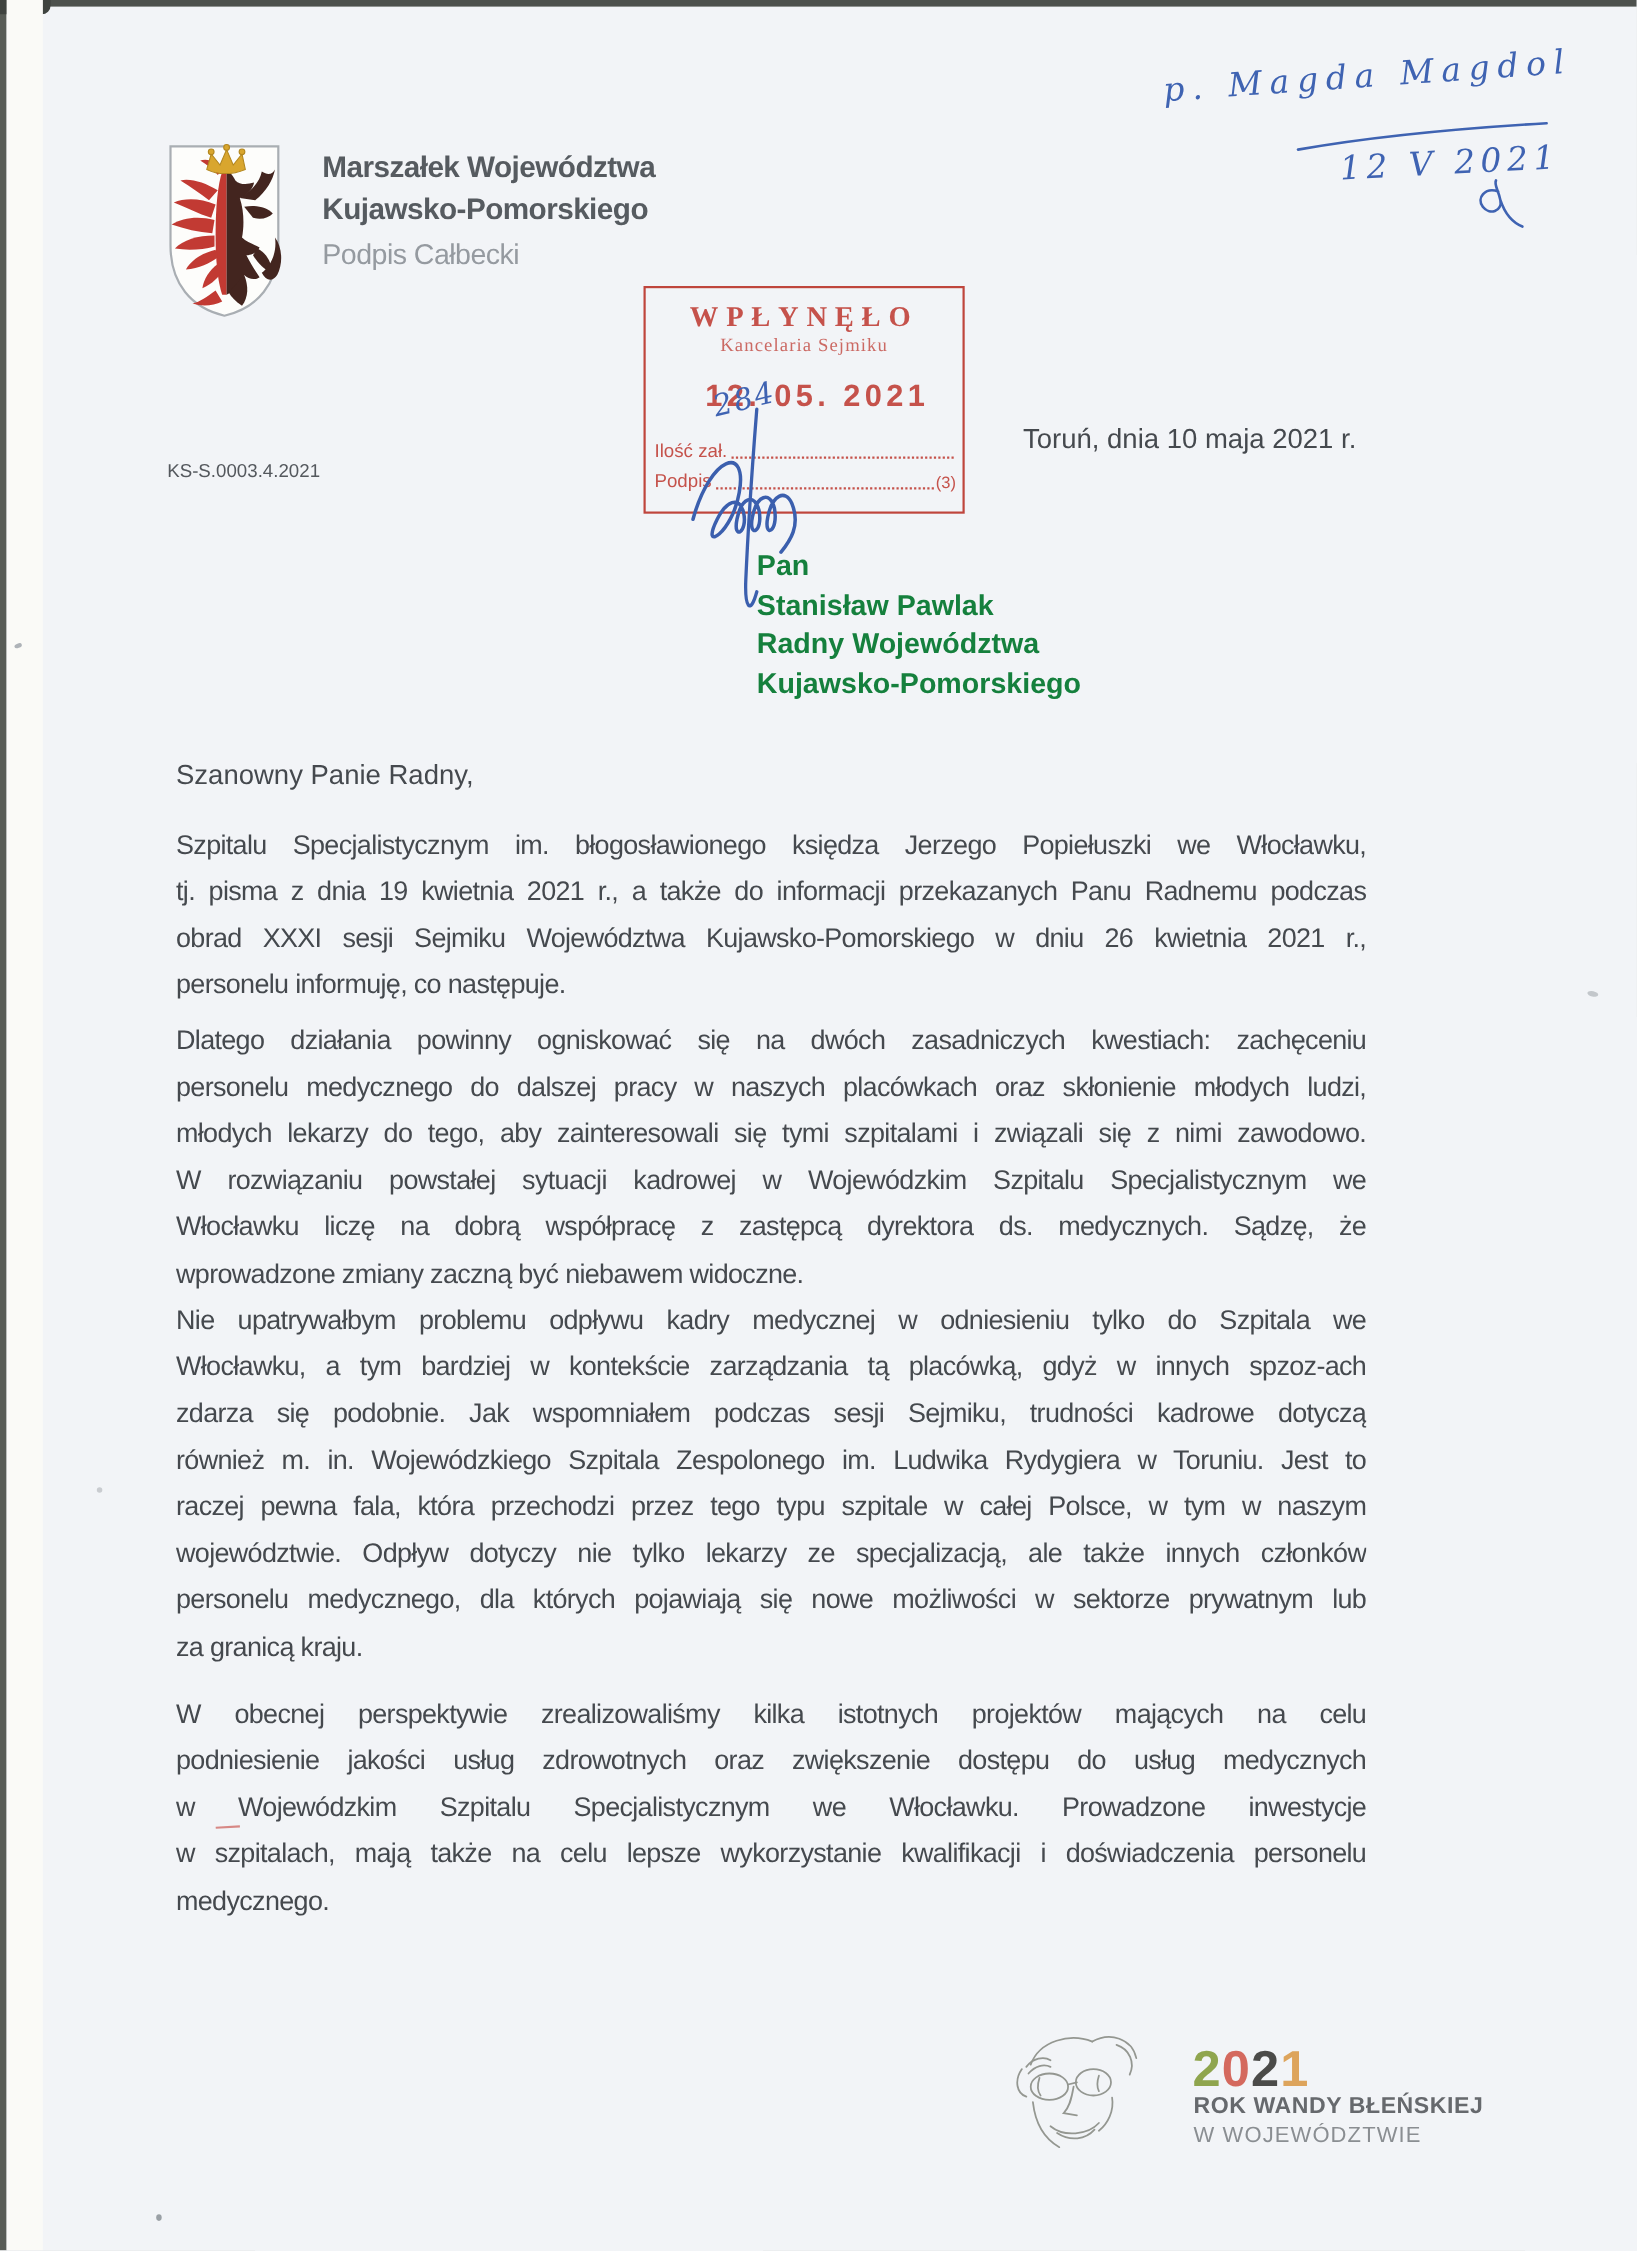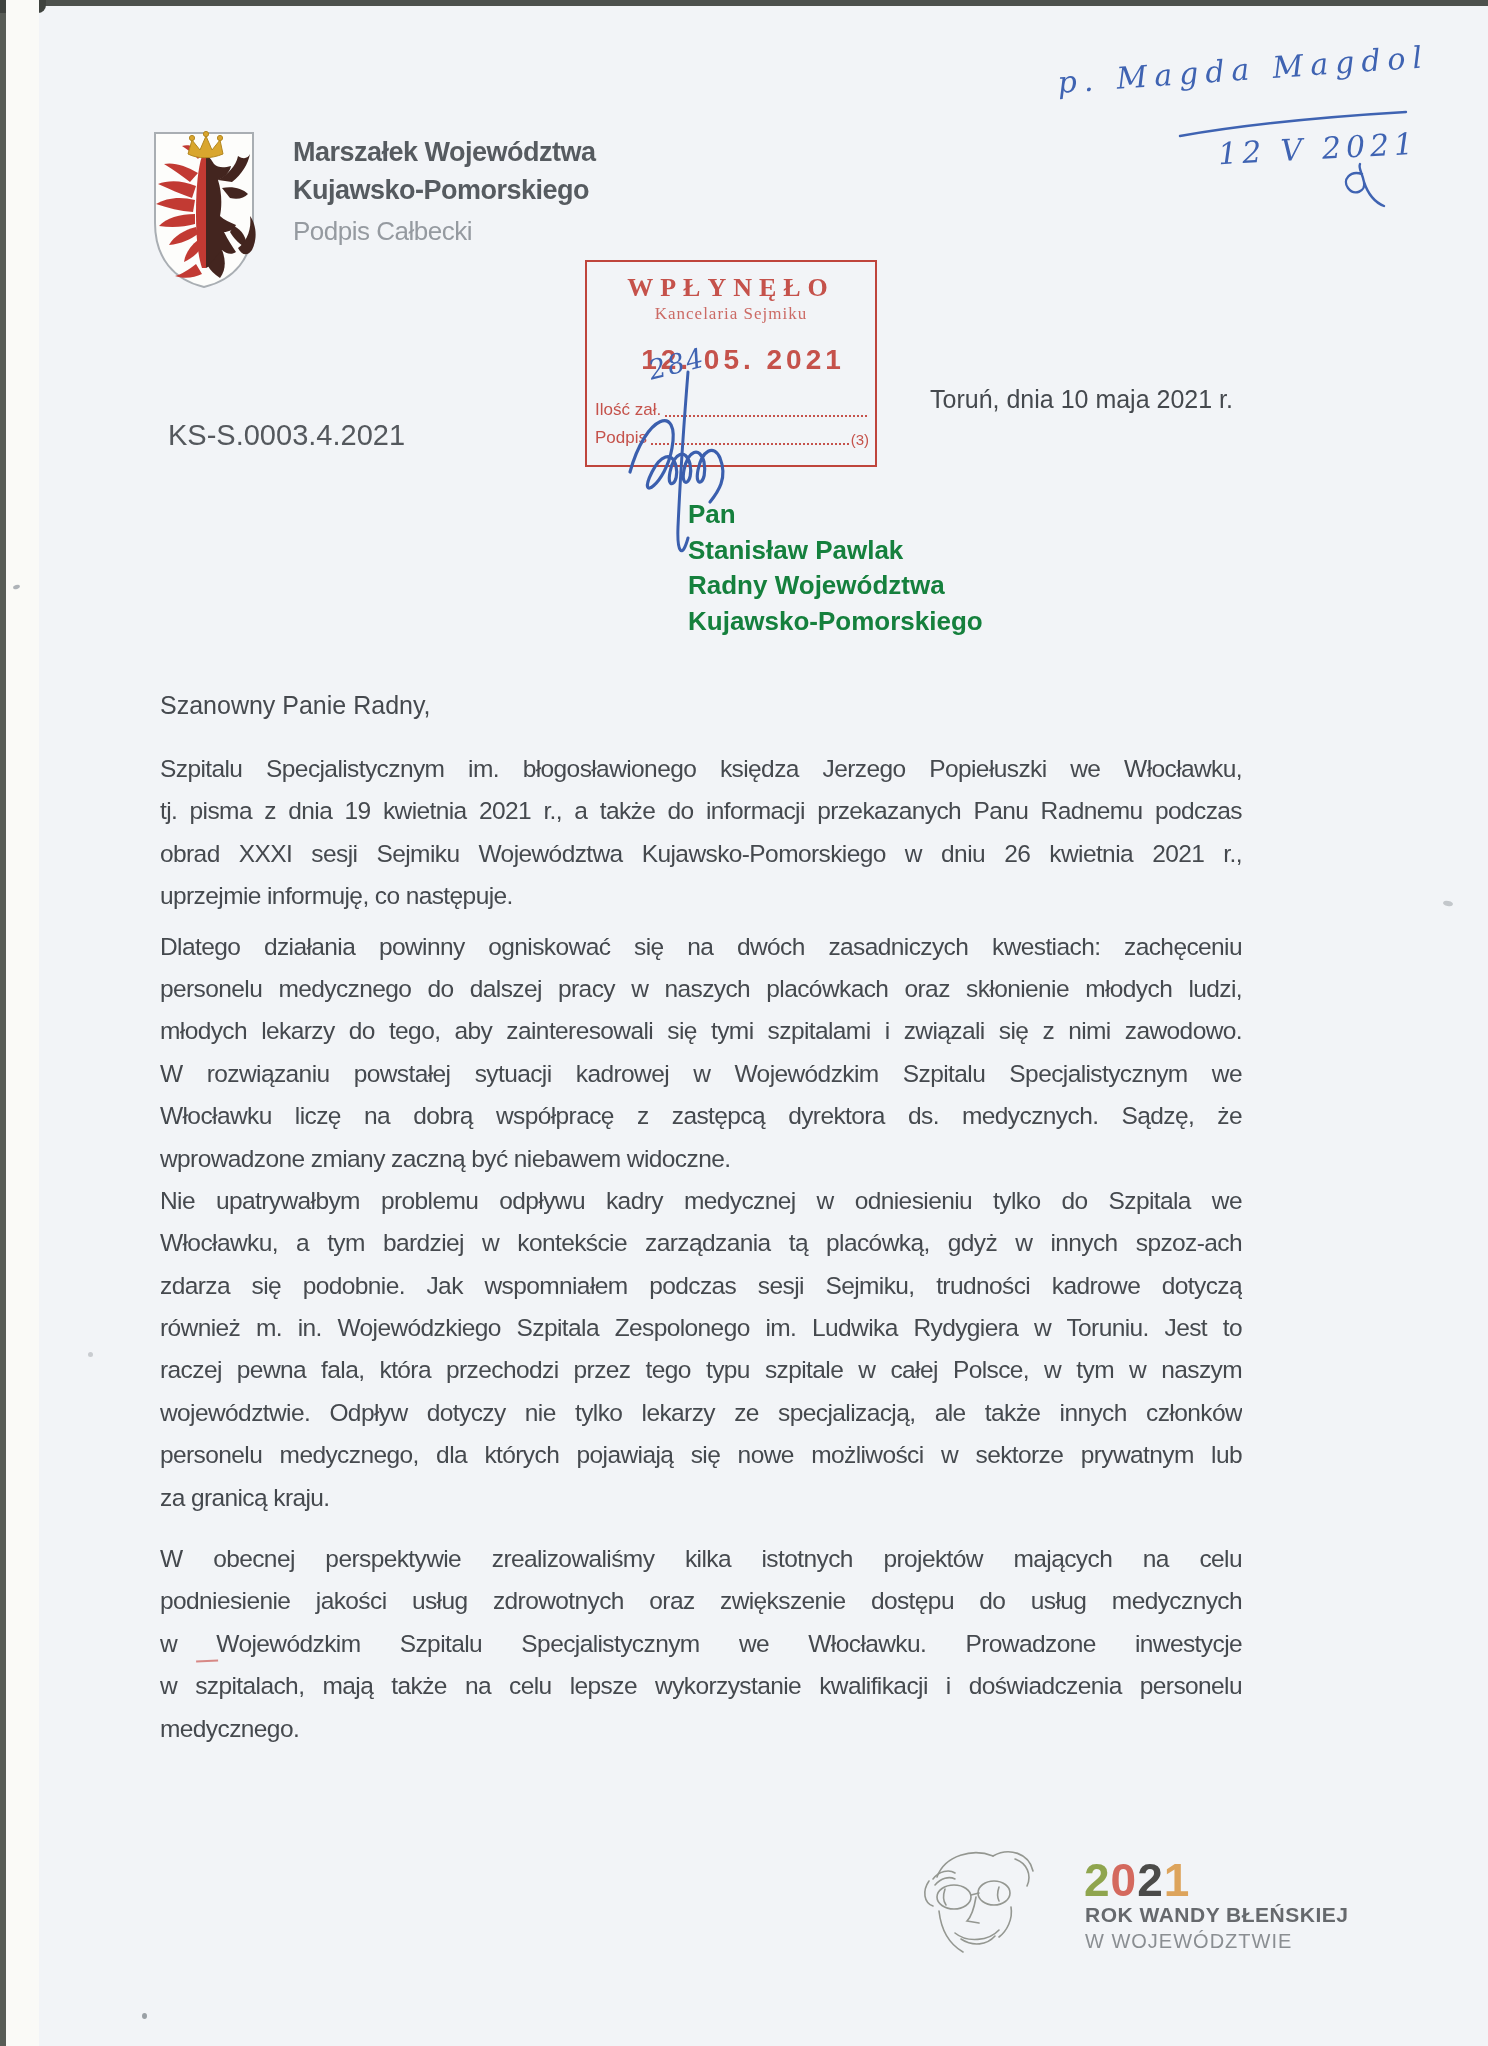--- a/index.html
+++ b/index.html
@@ -47,21 +47,21 @@
     font-size:17px;white-space:nowrap;}
   .st-row .dots{flex:1;border-bottom:2.5px dotted #c5524b;margin:0 2px 3px 4px;}
   .st-row .sfx{font-size:15px;}
   .st-row1{top:138px;}
   .st-row2{top:166px;}
   .st-hand-num{position:absolute;left:648px;top:348px;font-size:27px;letter-spacing:2px;
     transform:rotate(-14deg);}
   .signature-svg{position:absolute;left:592px;top:352px;pointer-events:none;}
   
   .dateline{position:absolute;left:930px;top:341px;font-size:25px;margin-top:44px;}
-  .refnum{position:absolute;left:168px;top:419px;font-size:29px;color:#54585d;}
+  .refnum{position:absolute;left:152px;top:419px;font-size:17px;color:#54585d;}
   .addressee{position:absolute;left:688px;top:497px;font-size:26px;font-weight:bold;
     line-height:35.5px;color:#15803d;}
   .salutation{position:absolute;left:160px;top:679px;font-size:25px;margin-top:12px;}
   
   .bodytext{position:absolute;left:160px;top:748px;width:1082px;font-size:24.5px;
     letter-spacing:-.6px;line-height:42.4px;color:#45494e;}
   .para .line{text-align:justify;text-align-last:justify;height:42.4px;overflow:hidden;}
   .para .line.last{text-align-last:left;}
   .para{margin-bottom:8px;}
   .para:nth-child(2){margin-bottom:0;}
@@ -167,21 +167,21 @@
     <div>Radny Województwa</div>
     <div>Kujawsko-Pomorskiego</div>
   </div>
 
   <div class="salutation">Szanowny Panie Radny,</div>
   <div class="bodytext">
       <div class="para">
         <div class="line">Szpitalu Specjalistycznym im. błogosławionego księdza Jerzego Popiełuszki we Włocławku,</div>
         <div class="line">tj. pisma z dnia 19 kwietnia 2021 r., a także do informacji przekazanych Panu Radnemu podczas</div>
         <div class="line">obrad XXXI sesji Sejmiku Województwa Kujawsko-Pomorskiego w dniu 26 kwietnia 2021 r.,</div>
-        <div class="line last">uprzejmie informuję, co następuje.</div>
+        <div class="line last">personelu informuję, co następuje.</div>
       </div>
       <div class="para">
         <div class="line">Dlatego działania powinny ogniskować się na dwóch zasadniczych kwestiach: zachęceniu</div>
         <div class="line">personelu medycznego do dalszej pracy w naszych placówkach oraz skłonienie młodych ludzi,</div>
         <div class="line">młodych lekarzy do tego, aby zainteresowali się tymi szpitalami i związali się z nimi zawodowo.</div>
         <div class="line">W rozwiązaniu powstałej sytuacji kadrowej w Wojewódzkim Szpitalu Specjalistycznym we</div>
         <div class="line">Włocławku liczę na dobrą współpracę z zastępcą dyrektora ds. medycznych. Sądzę, że</div>
         <div class="line last">wprowadzone zmiany zaczną być niebawem widoczne.</div>
       </div>
       <div class="para">

